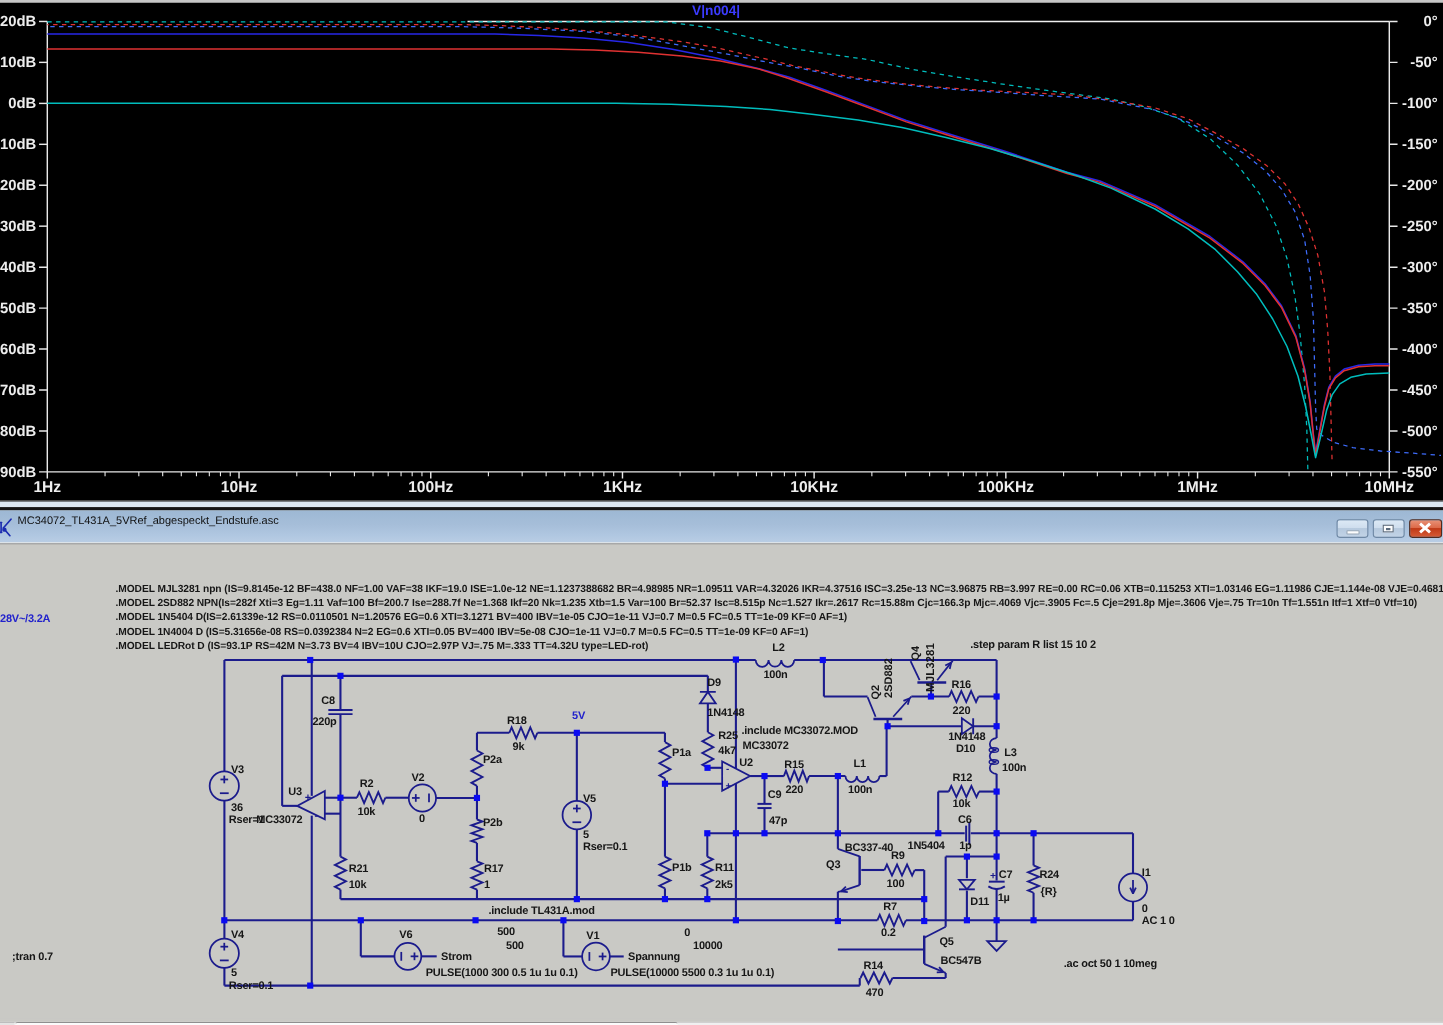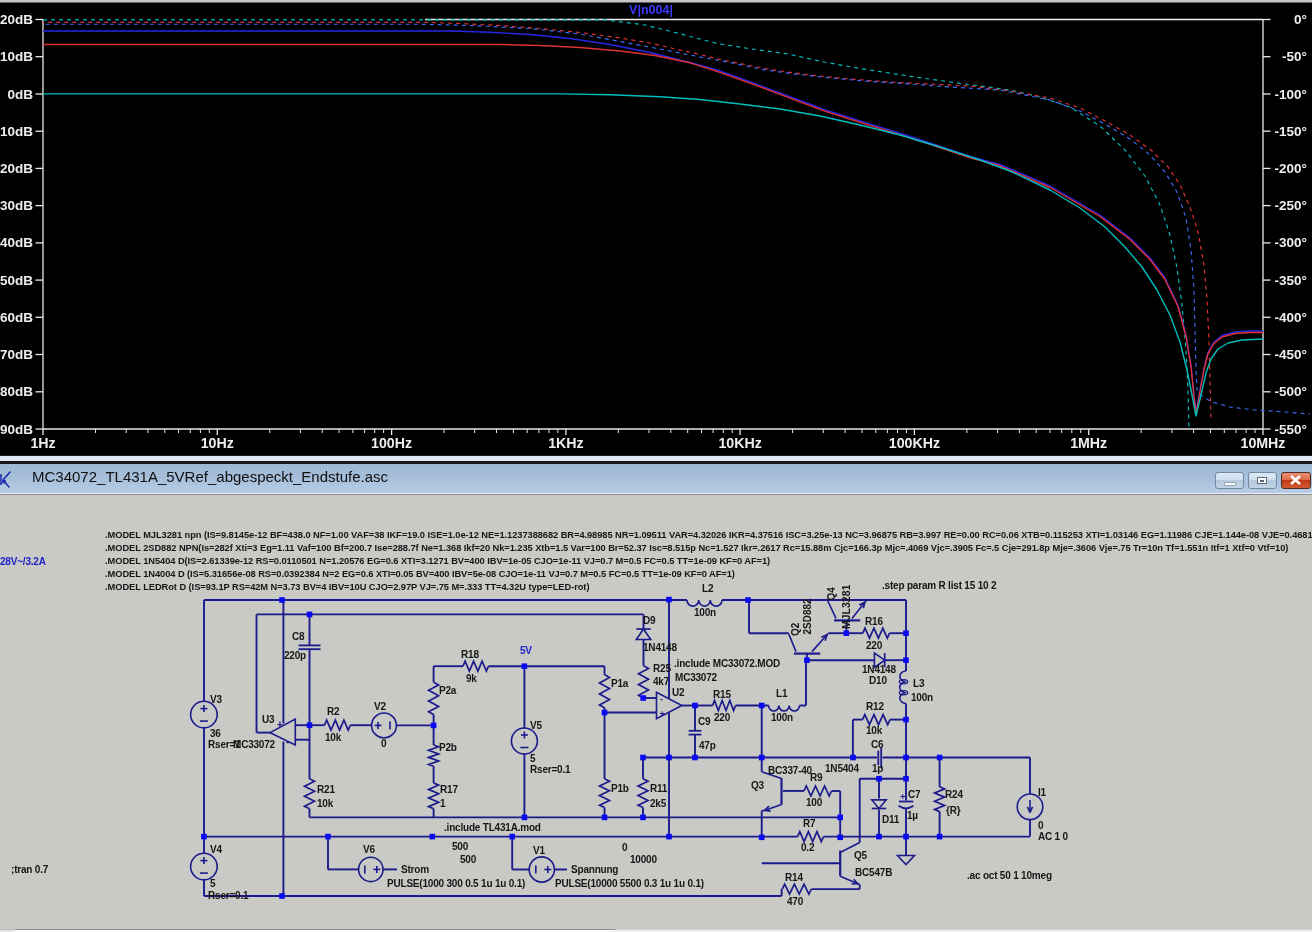--- a/index.html
+++ b/index.html
@@ -145,21 +145,21 @@
  <div style="position:absolute;left:0;top:0;width:1312px;height:1px;background:#222"></div>
  <div style="position:absolute;left:0;top:1px;width:1312px;height:5px;background:#dde8f2"></div>
  <div style="position:absolute;left:0;top:6px;width:1312px;height:2.5px;background:#161616"></div>
  <div style="position:absolute;left:0;top:8.5px;width:1312px;height:29px;background:linear-gradient(180deg,#9db8d4 0%,#a6bed9 45%,#b0c7e1 78%,#b9cde4 100%)"></div>
  <div style="position:absolute;left:0;top:37.5px;width:1312px;height:1.5px;background:#e7eef5"></div>
  <div style="position:absolute;left:0;top:39px;width:1312px;height:1px;background:#8a8a8a"></div>
  <svg width="14" height="20" viewBox="0 0 14 20" style="position:absolute;left:0px;top:15px" xmlns="http://www.w3.org/2000/svg">
    <path d="M10 2 L3 10 M3 10 L9 17 M0 5 L1.5 5 M0 14 L1.5 14 M1 5 L1 14" stroke="#1b2bb0" stroke-width="1.5" fill="none" stroke-linecap="round"></path>
    <circle cx="4" cy="11.5" r="2" fill="#1b2bb0"></circle>
  </svg>
- <div style="position:absolute;left:32px;top:13px;font-size:15px;color:#15202b;color:#101010;font-family:'Liberation Sans',sans-serif">MC34072_TL431A_5VRef_abgespeckt_Endstufe.asc</div>
+ <div style="position:absolute;left:16px;top:13px;font-size:10px;color:#15202b;color:#101010;font-family:'Liberation Sans',sans-serif">MC34072_TL431A_5VRef_abgespeckt_Endstufe.asc</div>
  <div style="position:absolute;left:1215px;top:16.5px;width:29px;height:17px;border:1px solid #6f88a4;border-radius:3px;background:linear-gradient(180deg,#dce9f5 0%,#cfdeee 45%,#b6c9de 50%,#c2d3e6 100%)">
    <div style="position:absolute;left:8px;top:9px;width:12px;height:4px;background:#fdfdfd;border:1px solid #97a6b6;border-radius:1px"></div>
  </div>
  <div style="position:absolute;left:1248px;top:16.5px;width:29px;height:17px;border:1px solid #6f88a4;border-radius:3px;background:linear-gradient(180deg,#dce9f5 0%,#cfdeee 45%,#b6c9de 50%,#c2d3e6 100%)">
    <div style="position:absolute;left:8px;top:4px;width:10px;height:7px;background:#fdfdfd;border:1px solid #5a6a7c"></div>
    <div style="position:absolute;left:11px;top:7px;width:4px;height:2px;background:#5a6a7c"></div>
  </div>
  <div style="position:absolute;left:1281px;top:16.5px;width:30px;height:17px;border:1px solid #4e2a20;border-radius:3px;background:linear-gradient(180deg,#e89176 0%,#dd6a49 45%,#c03a17 50%,#d55a35 100%)">
    <svg width="28" height="15" viewBox="0 0 28 15" style="position:absolute;left:0;top:0">
         <path d="M9 3 L18 11 M18 3 L9 11" stroke="#ffffff" stroke-width="2.6"></path>

